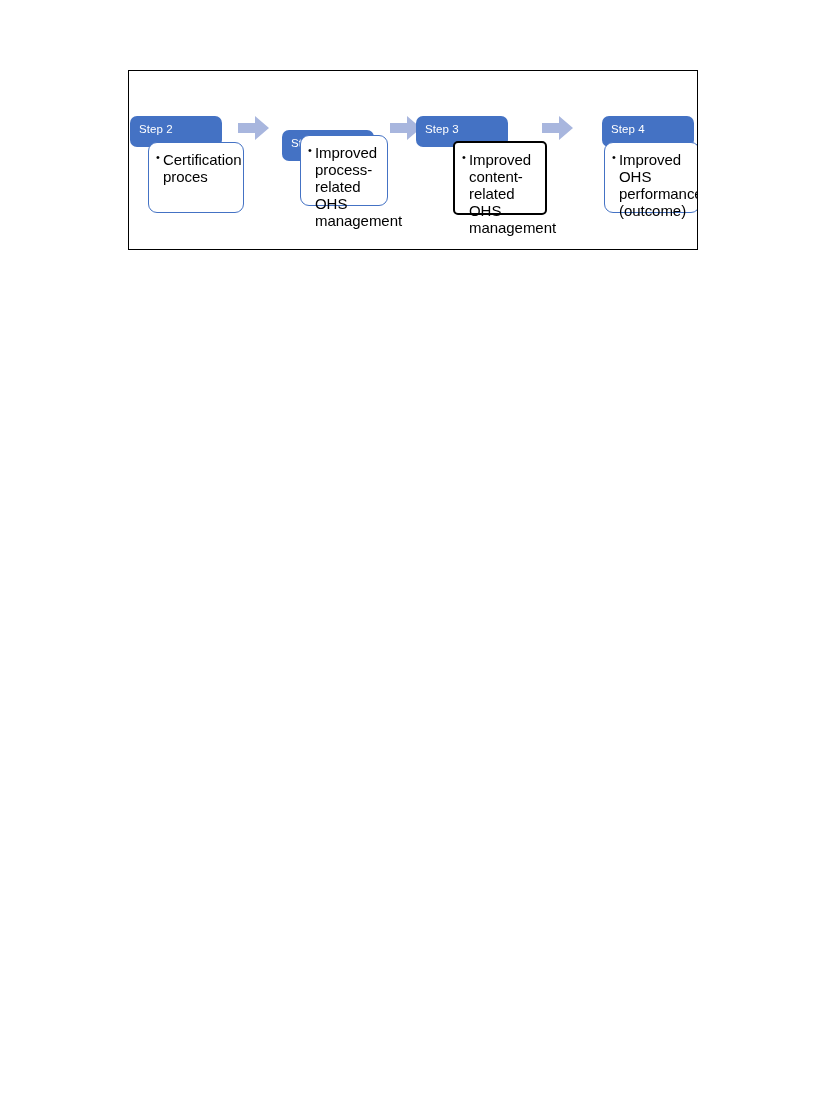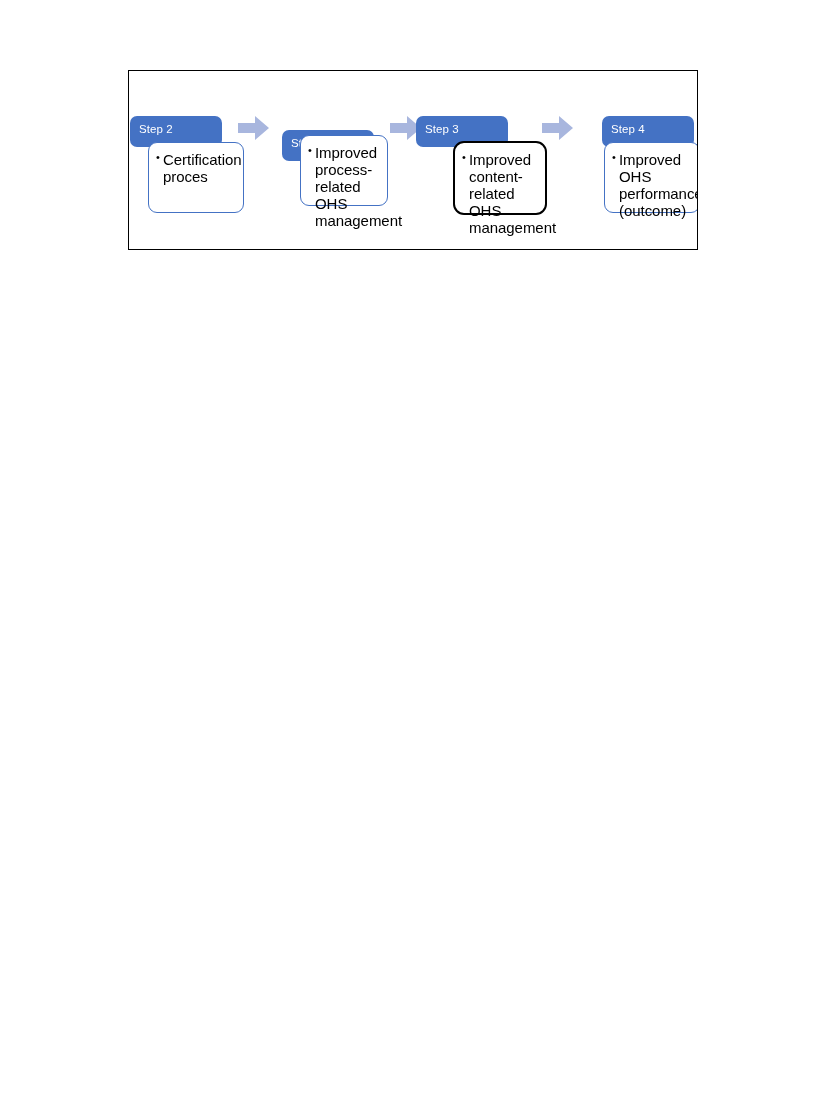--- a/index.html
+++ b/index.html
@@ -50,21 +50,21 @@
   .step-body {
     position: absolute;
     background: #ffffff;
     border: 1px solid #4472C4;
     border-radius: 9px;
     box-sizing: border-box;
     padding: 8px 6px 6px 7px;
   }
   .step-body.thick-black {
     border: 2px solid #000000;
-    border-radius: 11px;
+    border-radius: 5px;
   }
 
   .bullet-list {
     margin: 0;
     padding: 0;
     list-style: none;
   }
   .bullet-list li {
     position: relative;
     padding-left: 7px;

